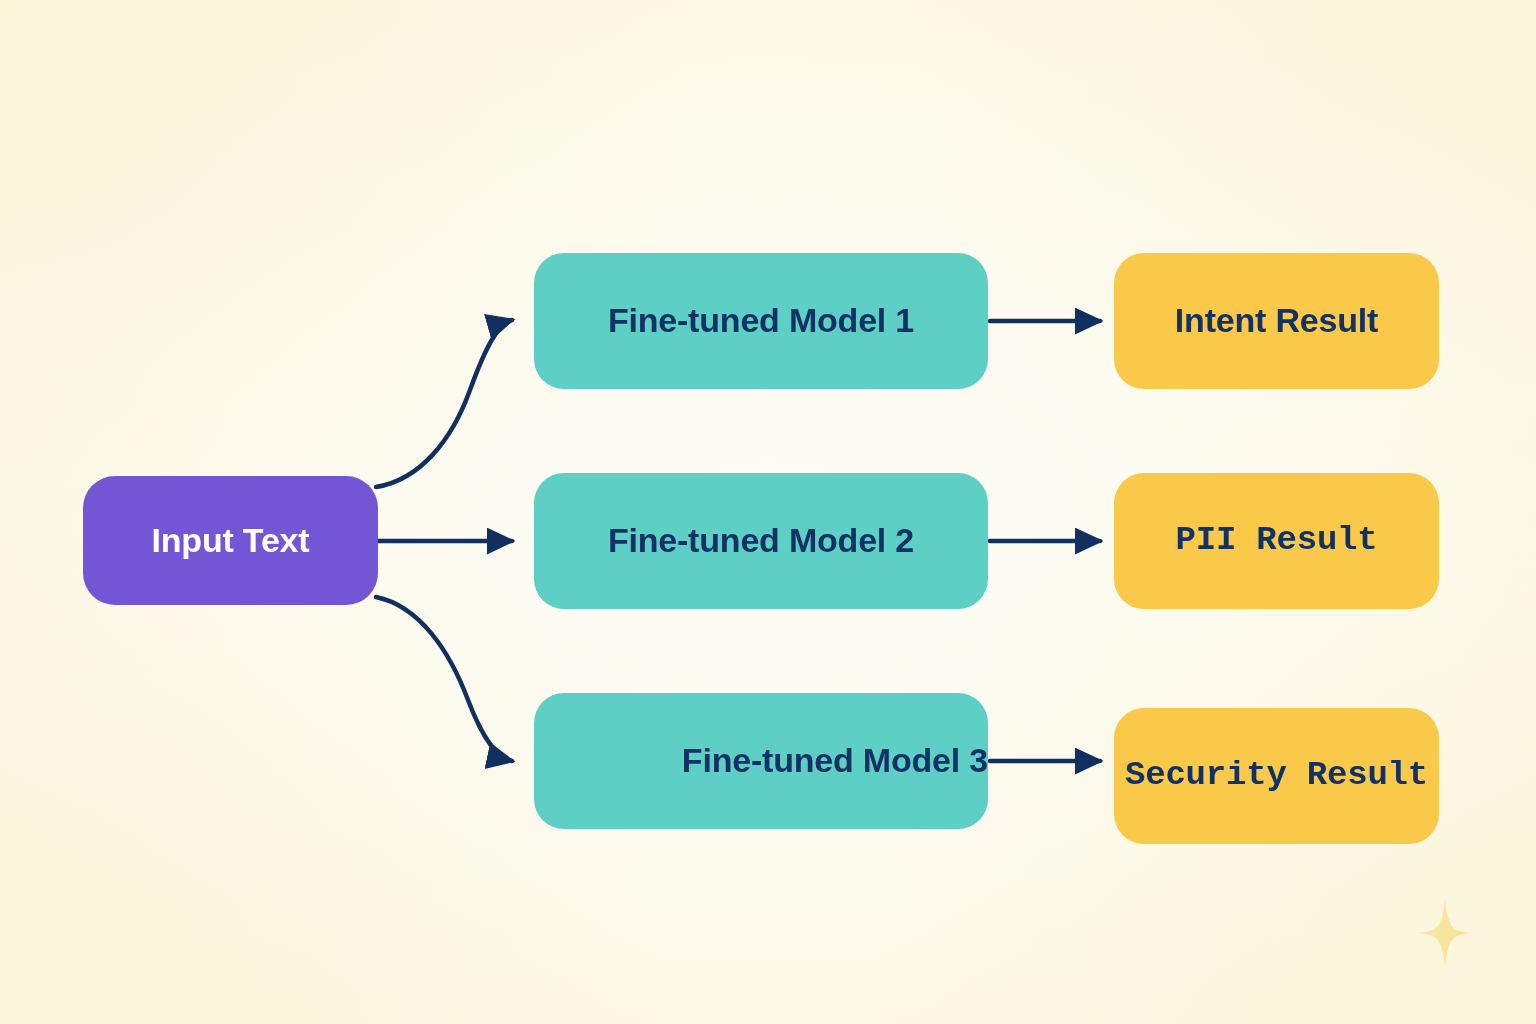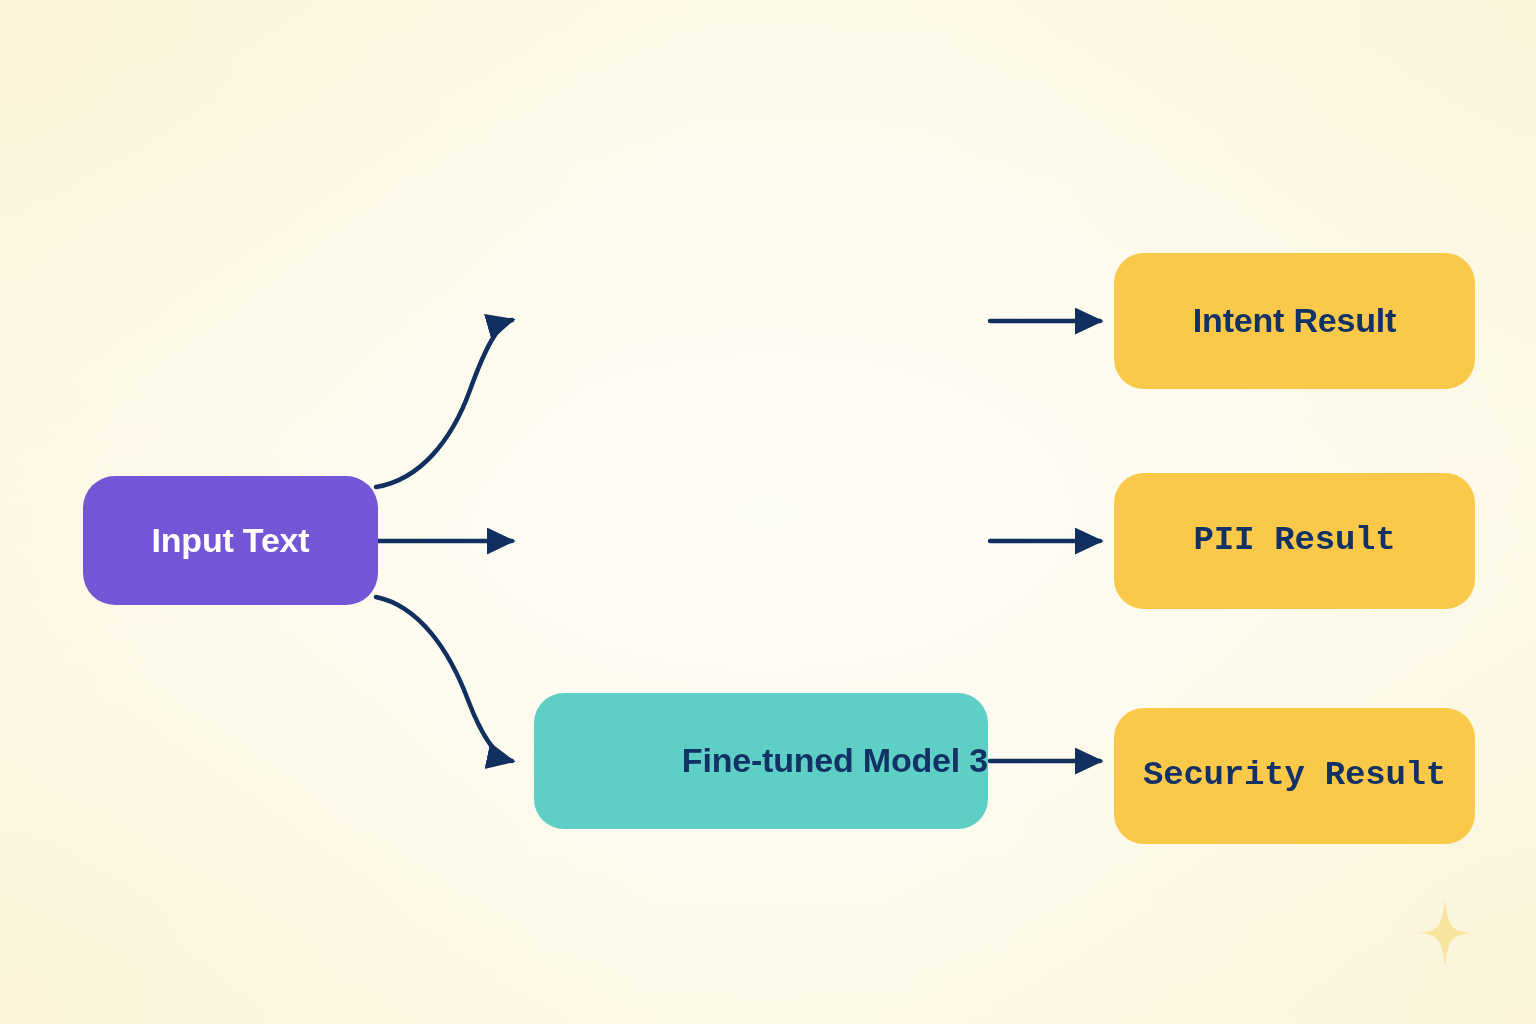--- a/index.html
+++ b/index.html
@@ -67,21 +67,21 @@
   }
   #node-input .label { color: #ffffff; font-size: 34px; text-align: right; }
 
   .node-model {
     left: 534px; width: 454px; height: 136px;
     background: #5ecfc4;
   }
   .node-model .label { color: #123164; font-size: 34px; }
 
   .node-result {
-    left: 1114px; width: 361px; height: 136px;
+    left: 1114px; width: 325px; height: 136px;
     background: #fbc94a;
   }
   .node-result .label { color: #123164; font-size: 34px; }
 
   #node-model-1 { top: 253px; }
   #node-model-2 { top: 473px; }
   #node-model-3 { top: 693px; justify-content: flex-end; }
   #node-result-1 { top: 253px; }
   #node-result-2 { top: 473px; font-family: Liberation Mono, monospace; }
   #node-result-3 { top: 708px; font-family: Liberation Mono, monospace; }
@@ -125,20 +125,26 @@
 
     <path d="M 990 541 L 1100 541" fill="none" stroke="#12305f" stroke-width="4.5" stroke-linecap="round" marker-end="url(#arrowhead)"></path>
 
     <path d="M 990 761 L 1100 761" fill="none" stroke="#12305f" stroke-width="4.5" stroke-linecap="round" marker-end="url(#arrowhead)"></path>
   </svg>
 
   <div class="node" id="node-input">
     <span class="label">Input Text</span>
   </div>
 
+  <div class="node node-model" id="node-model-1">
+    <span class="label">Fine-tuned Model 1</span>
+  </div>
+  <div class="node node-model" id="node-model-2">
+    <span class="label">Fine-tuned Model 2</span>
+  </div>
   <div class="node node-model" id="node-model-3">
     <span class="label">Fine-tuned Model 3</span>
   </div>
 
   <div class="node node-result" id="node-result-1">
     <span class="label">Intent Result</span>
   </div>
   <div class="node node-result" id="node-result-2">
     <span class="label">PII Result</span>
   </div>

